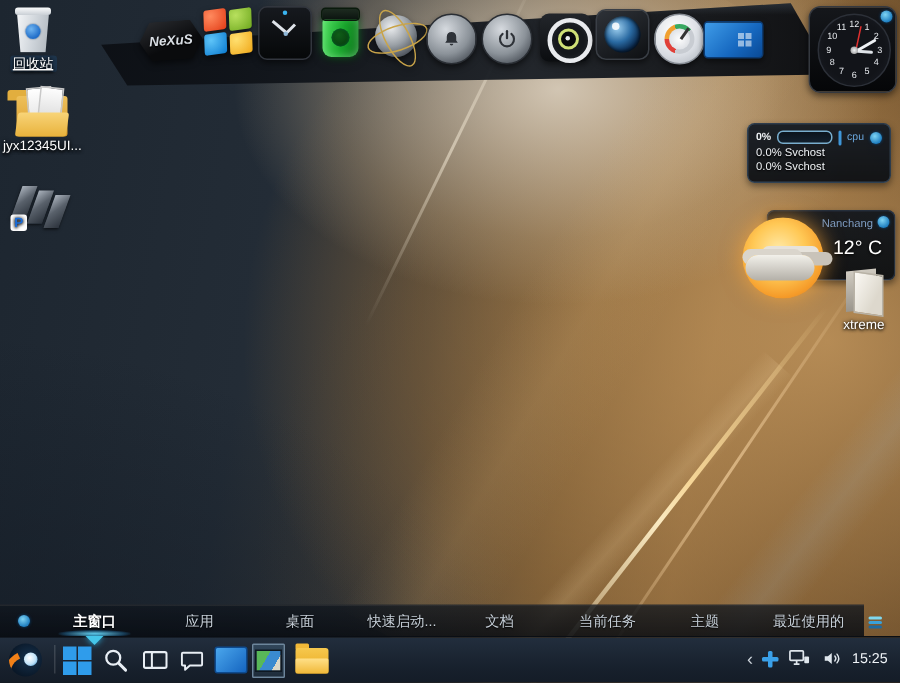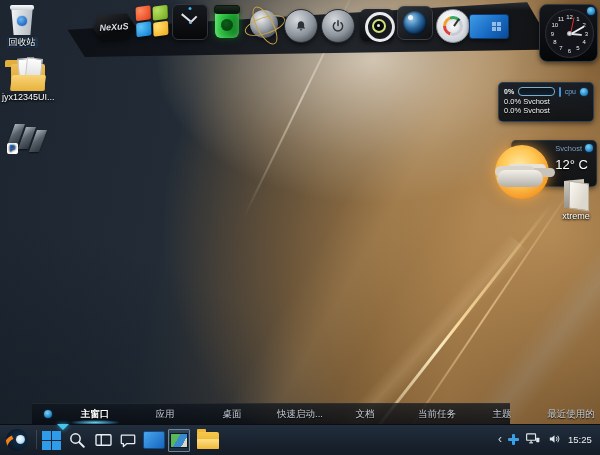--- a/index.html
+++ b/index.html
@@ -26,21 +26,21 @@
       background:linear-gradient(90deg,transparent,rgba(170,200,225,.13),transparent);}
   .s5{left:340px;top:-20px;width:90px;height:480px;transform:rotate(30deg);
       background:linear-gradient(90deg,transparent,rgba(225,185,125,.12),transparent);}
   .s6{left:395px;top:200px;width:26px;height:330px;transform:rotate(42deg);
       background:linear-gradient(90deg,transparent,rgba(240,210,160,.18),transparent);}
 
   
   .deskicon{position:absolute;width:56px;text-align:center;color:#fff;font-size:9px;line-height:11px;
             text-shadow:0 1px 2px #000,0 0 3px #000;cursor:default;}
   .dlabel{display:inline-block;padding:0 2px;border-radius:2px;}
-  .dlabel.sel{background:rgba(30,55,80,.85);}
+  .dlabel.sel{background:rgba(30,55,80,.85);text-decoration:underline;}
 
   .bin{width:26px;height:30px;margin:0 auto 2px;position:relative;}
   .bin .lid{position:absolute;top:0;left:1px;right:1px;height:5px;background:linear-gradient(#fafbfc,#c9cfd5);border-radius:2px;}
   .bin .body{position:absolute;top:5px;left:2px;right:2px;bottom:0;background:linear-gradient(100deg,#f4f6f8,#cdd3d9 55%,#aeb5bc);
              clip-path:polygon(2% 0,98% 0,88% 100%,12% 100%);}
   .bin .emblem{position:absolute;top:11px;left:8px;width:10px;height:10px;border-radius:50%;
                background:radial-gradient(circle at 38% 34%,#6fb4f0,#1f6cc8 70%);box-shadow:0 0 1px #0a3a70;}
 
   .folder{width:34px;height:27px;position:relative;margin:0 auto 1px;}
   .folder .tab{position:absolute;top:-4px;left:1px;width:14px;height:7px;background:#e2ae3e;border-radius:2px 2px 0 0;}
@@ -159,23 +159,23 @@
   .weatherw .gear{position:absolute;right:3px;top:3px;}
   .weatherw .temp{position:absolute;right:8px;top:16px;font-size:13px;color:#fff;text-shadow:0 1px 2px #000;}
   .sun{position:absolute;left:495px;top:145px;width:54px;height:54px;border-radius:50%;
        background:radial-gradient(circle at 45% 40%,#ffeaa8,#ffc855 40%,#f59a28 72%,rgba(240,140,30,.55) 86%,transparent);
        box-shadow:0 0 14px rgba(255,170,60,.75);}
   .cloud{position:absolute;left:497px;top:170px;width:46px;height:17px;border-radius:10px;
          background:linear-gradient(#f2f0ea,#b4b0a8);
          box-shadow:-5px -7px 0 -3px #dad5cc, 16px -6px 0 -4px #c9c3b9, 7px -10px 0 -4px #e6e2da;}
 
   
-  .tabbar{position:absolute;left:0;top:403px;width:478px;height:21px;
+  .tabbar{position:absolute;left:0;top:403px;width:576px;height:21px;
           background:linear-gradient(rgba(16,22,30,.78),rgba(8,12,18,.85));
-          border-top:1px solid rgba(255,255,255,.10);box-sizing:border-box;margin-left:32px;}
+          border-top:1px solid rgba(255,255,255,.10);box-sizing:border-box;}
   .tabbar .tgear{position:absolute;left:12px;top:6px;}
   .tab{position:absolute;top:4px;transform:translateX(-50%);font-size:9.5px;color:#c7d0d9;white-space:nowrap;
        text-shadow:0 1px 1px #000;cursor:pointer;}
   .tab.active{color:#fff;font-weight:bold;}
   .tab-glow{position:absolute;left:63px;bottom:-1px;transform:translateX(-50%);width:48px;height:5px;
             background:radial-gradient(ellipse at center,rgba(110,215,245,.95),rgba(40,130,190,.35) 60%,transparent 75%);}
   .winlist-mini{position:absolute;left:579px;top:7px;width:9px;height:8px;}
   .winlist-mini div{height:2px;margin-bottom:1px;border-radius:1px;}
   .winlist-mini .l1{background:#7fd8f0;} .winlist-mini .l2{background:#3aa0d8;} .winlist-mini .l3{background:#1e6aa0;}
 
@@ -384,21 +384,21 @@
       <div class="bar"></div>
       <div class="sep"></div>
       <span class="cpul">cpu</span>
       <span class="gear-dot"></span>
     </div>
     <div class="proc">0.0% Svchost</div>
     <div class="proc">0.0% Svchost</div>
   </div>
 
   <div class="weatherw">
-    <span class="city">Svchost</span>
+    <span class="city">Nanchang</span>
     <span class="gear-dot gear"></span>
     <span class="temp">12° C</span>
   </div>
   <div class="sun"></div>
   <div class="cloud"></div>
 
   <div class="deskicon" style="left:548px;top:178px;">
     <div class="xtremeicon">
       <div class="bk"></div>
         <div class="fr"></div>

